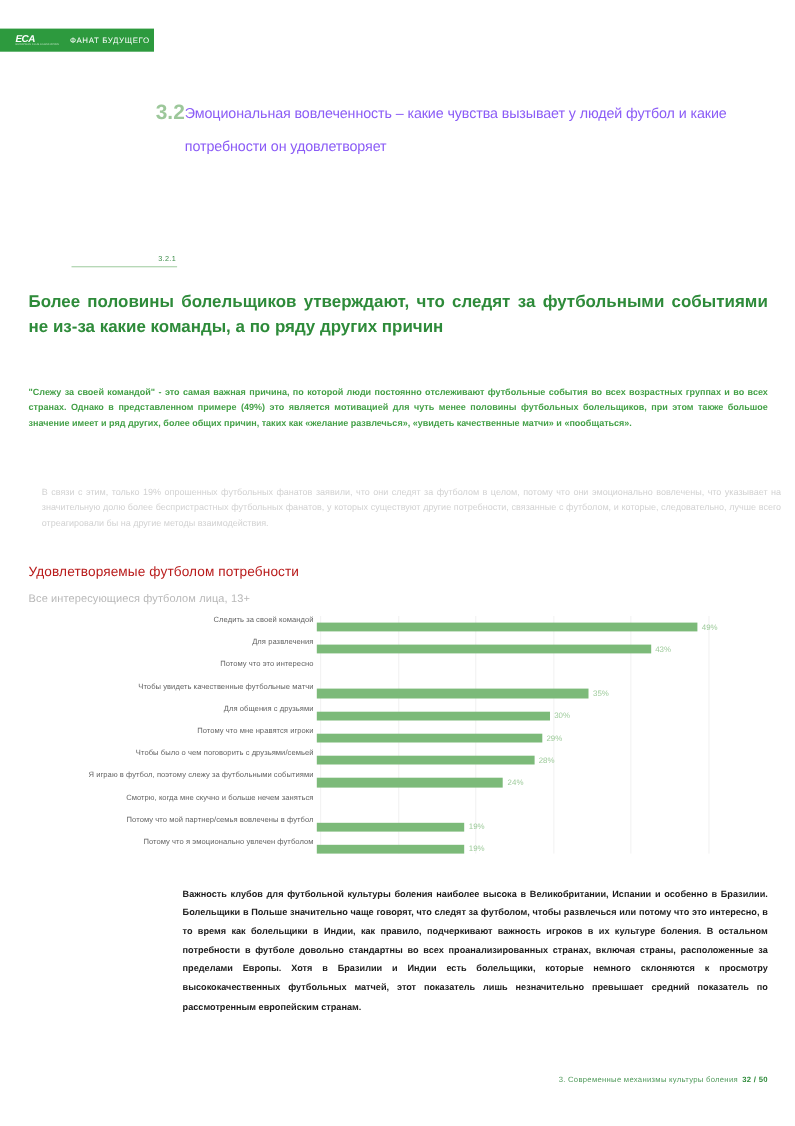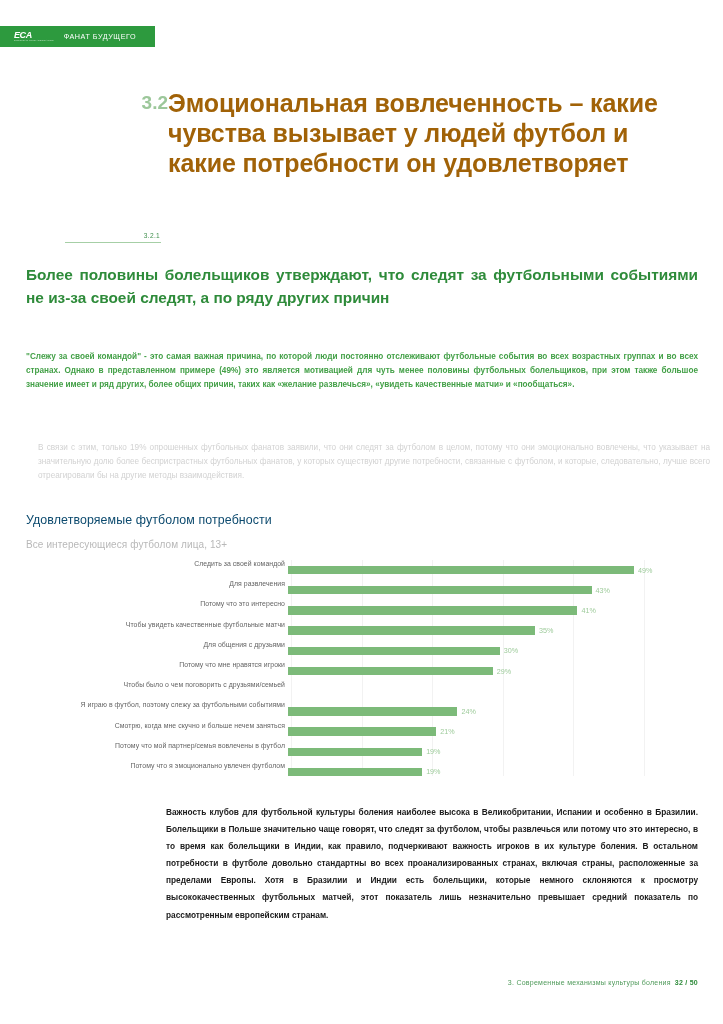--- a/index.html
+++ b/index.html
@@ -14,21 +14,21 @@
     font-family: "Liberation Sans", sans-serif;
     overflow: hidden;
     -webkit-font-smoothing: antialiased;
   }
 
   
   .header-bar {
     position: absolute;
     left: 0;
     top: 26px;
-    width: 155px;
+    width: 140px;
     height: 21px;
     background: #2d9a3e;
     display: flex;
     align-items: center;
     padding-left: 14px;
     box-sizing: border-box;
   }
   .logo {
     display: flex;
     flex-direction: column;
@@ -72,23 +72,23 @@
   .title-num {
     color: #9cc79a;
     font-size: 19px;
     font-weight: bold;
     line-height: 30px;
     width: 42px;
     flex: 0 0 42px;
     text-align: right;
   }
   .title-text {
-    color: #a16207;
-    font-size: 25px;
-    font-weight: bold;
+    color: #8b5cf6;
+    font-size: 13px;
+    font-weight: normal;
     line-height: 30px;
     letter-spacing: -0.1px;
   }
 
   
   .sub-num-wrap {
     position: absolute;
     left: 65px;
     top: 232px;
     width: 96px;
@@ -142,21 +142,21 @@
     font-size: 8.2px;
     line-height: 14.2px;
     text-align: justify;
   }
 
   
   .chart-title {
     position: absolute;
     left: 26px;
     top: 513px;
-    color: #0c4a6e;
+    color: #b91c1c;
     font-size: 12.4px;
     font-weight: normal;
     letter-spacing: 0.1px;
   }
   .chart-sub {
     position: absolute;
     left: 26px;
     top: 539px;
     color: #b8b8b8;
     font-size: 10px;
@@ -274,21 +274,21 @@
     <span class="title-num">3.2</span>
     <span class="title-text">Эмоциональная вовлеченность – какие чувства вызывает у людей футбол и какие потребности он удовлетворяет</span>
   </div>
 </div>
 
 <div class="sub-num-wrap">
   <div class="sub-num">3.2.1</div>
   <div class="sub-rule"></div>
 </div>
 
-<div class="subheading">Более половины болельщиков утверждают, что следят за футбольными событиями не из-за своей следят, а по ряду других причин</div>
+<div class="subheading">Более половины болельщиков утверждают, что следят за футбольными событиями не из-за какие команды, а по ряду других причин</div>
 
 <div class="para-green">"Слежу за своей командой" - это самая важная причина, по которой люди постоянно отслеживают футбольные события во всех возрастных группах и во всех странах. Однако в представленном примере (49%) это является мотивацией для чуть менее половины футбольных болельщиков, при этом также большое значение имеет и ряд других, более общих причин, таких как «желание развлечься», «увидеть качественные матчи» и «пообщаться».</div>
 <div class="para-grey">В связи с этим, только 19% опрошенных футбольных фанатов заявили, что они следят за футболом в целом, потому что они эмоционально вовлечены, что указывает на значительную долю более беспристрастных футбольных фанатов, у которых существуют другие потребности, связанные с футболом, и которые, следовательно, лучше всего отреагировали бы на другие методы взаимодействия.</div>
 
 <div class="chart-title">Удовлетворяемые футболом потребности</div>
 <div class="chart-sub">Все интересующиеся футболом лица, 13+</div>
 
 <div class="chart">
   <div class="plot" id="gridholder">
       <div class="gridline" style="left: 0px;"></div>
@@ -308,24 +308,20 @@
       </div>
       <div class="bar-row">
         <div class="bar-label">Для развлечения</div>
         <div class="bar-area">
           <div class="bar" style="width: 303.58px; background: rgb(124, 186, 121);"></div>
           <span class="bar-value">43%</span>
         </div>
       </div>
       <div class="bar-row">
         <div class="bar-label">Потому что это интересно</div>
-        <div class="bar-area">
-          <div class="bar" style="width: 289.46px; background: rgb(124, 186, 121);"></div>
-          <span class="bar-value">41%</span>
-        </div>
       </div>
       <div class="bar-row">
         <div class="bar-label">Чтобы увидеть качественные футбольные матчи</div>
         <div class="bar-area">
           <div class="bar" style="width: 247.1px; background: rgb(124, 186, 121);"></div>
           <span class="bar-value">35%</span>
         </div>
       </div>
       <div class="bar-row">
         <div class="bar-label">Для общения с друзьями</div>
@@ -336,34 +332,34 @@
       </div>
       <div class="bar-row">
         <div class="bar-label">Потому что мне нравятся игроки</div>
         <div class="bar-area">
           <div class="bar" style="width: 204.74px; background: rgb(124, 186, 121);"></div>
           <span class="bar-value">29%</span>
         </div>
       </div>
       <div class="bar-row">
         <div class="bar-label">Чтобы было о чем поговорить с друзьями/семьей</div>
+        <div class="bar-area">
+          <div class="bar" style="width: 197.68px; background: rgb(124, 186, 121);"></div>
+          <span class="bar-value">28%</span>
+        </div>
       </div>
       <div class="bar-row">
         <div class="bar-label">Я играю в футбол, поэтому слежу за футбольными событиями</div>
         <div class="bar-area">
           <div class="bar" style="width: 169.44px; background: rgb(124, 186, 121);"></div>
           <span class="bar-value">24%</span>
         </div>
       </div>
       <div class="bar-row">
         <div class="bar-label">Смотрю, когда мне скучно и больше нечем заняться</div>
-        <div class="bar-area">
-          <div class="bar" style="width: 148.26px; background: rgb(124, 186, 121);"></div>
-          <span class="bar-value">21%</span>
-        </div>
       </div>
       <div class="bar-row">
         <div class="bar-label">Потому что мой партнер/семья вовлечены в футбол</div>
         <div class="bar-area">
           <div class="bar" style="width: 134.14px; background: rgb(124, 186, 121);"></div>
           <span class="bar-value">19%</span>
         </div>
       </div>
       <div class="bar-row">
         <div class="bar-label">Потому что я эмоционально увлечен  футболом</div>

